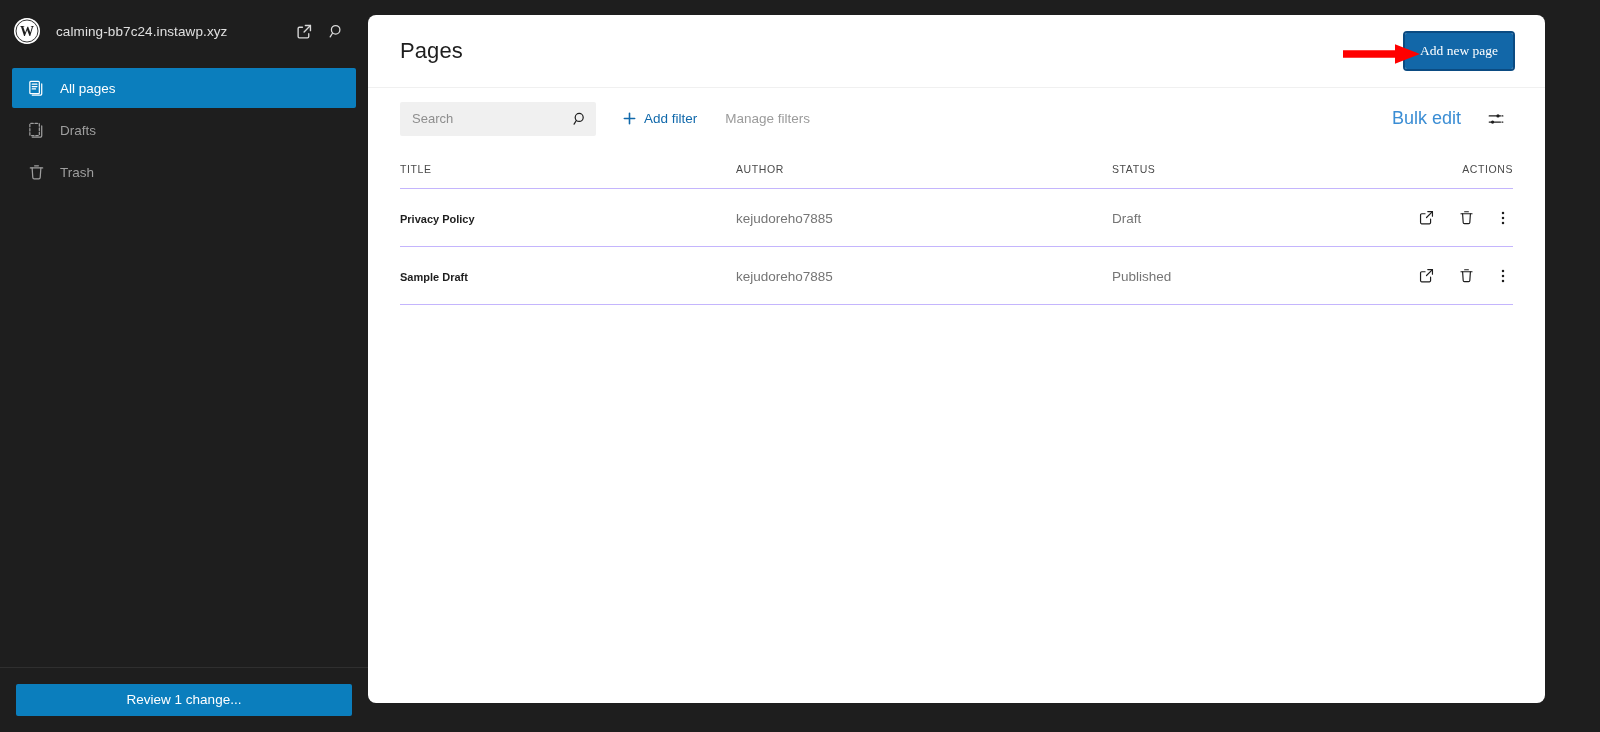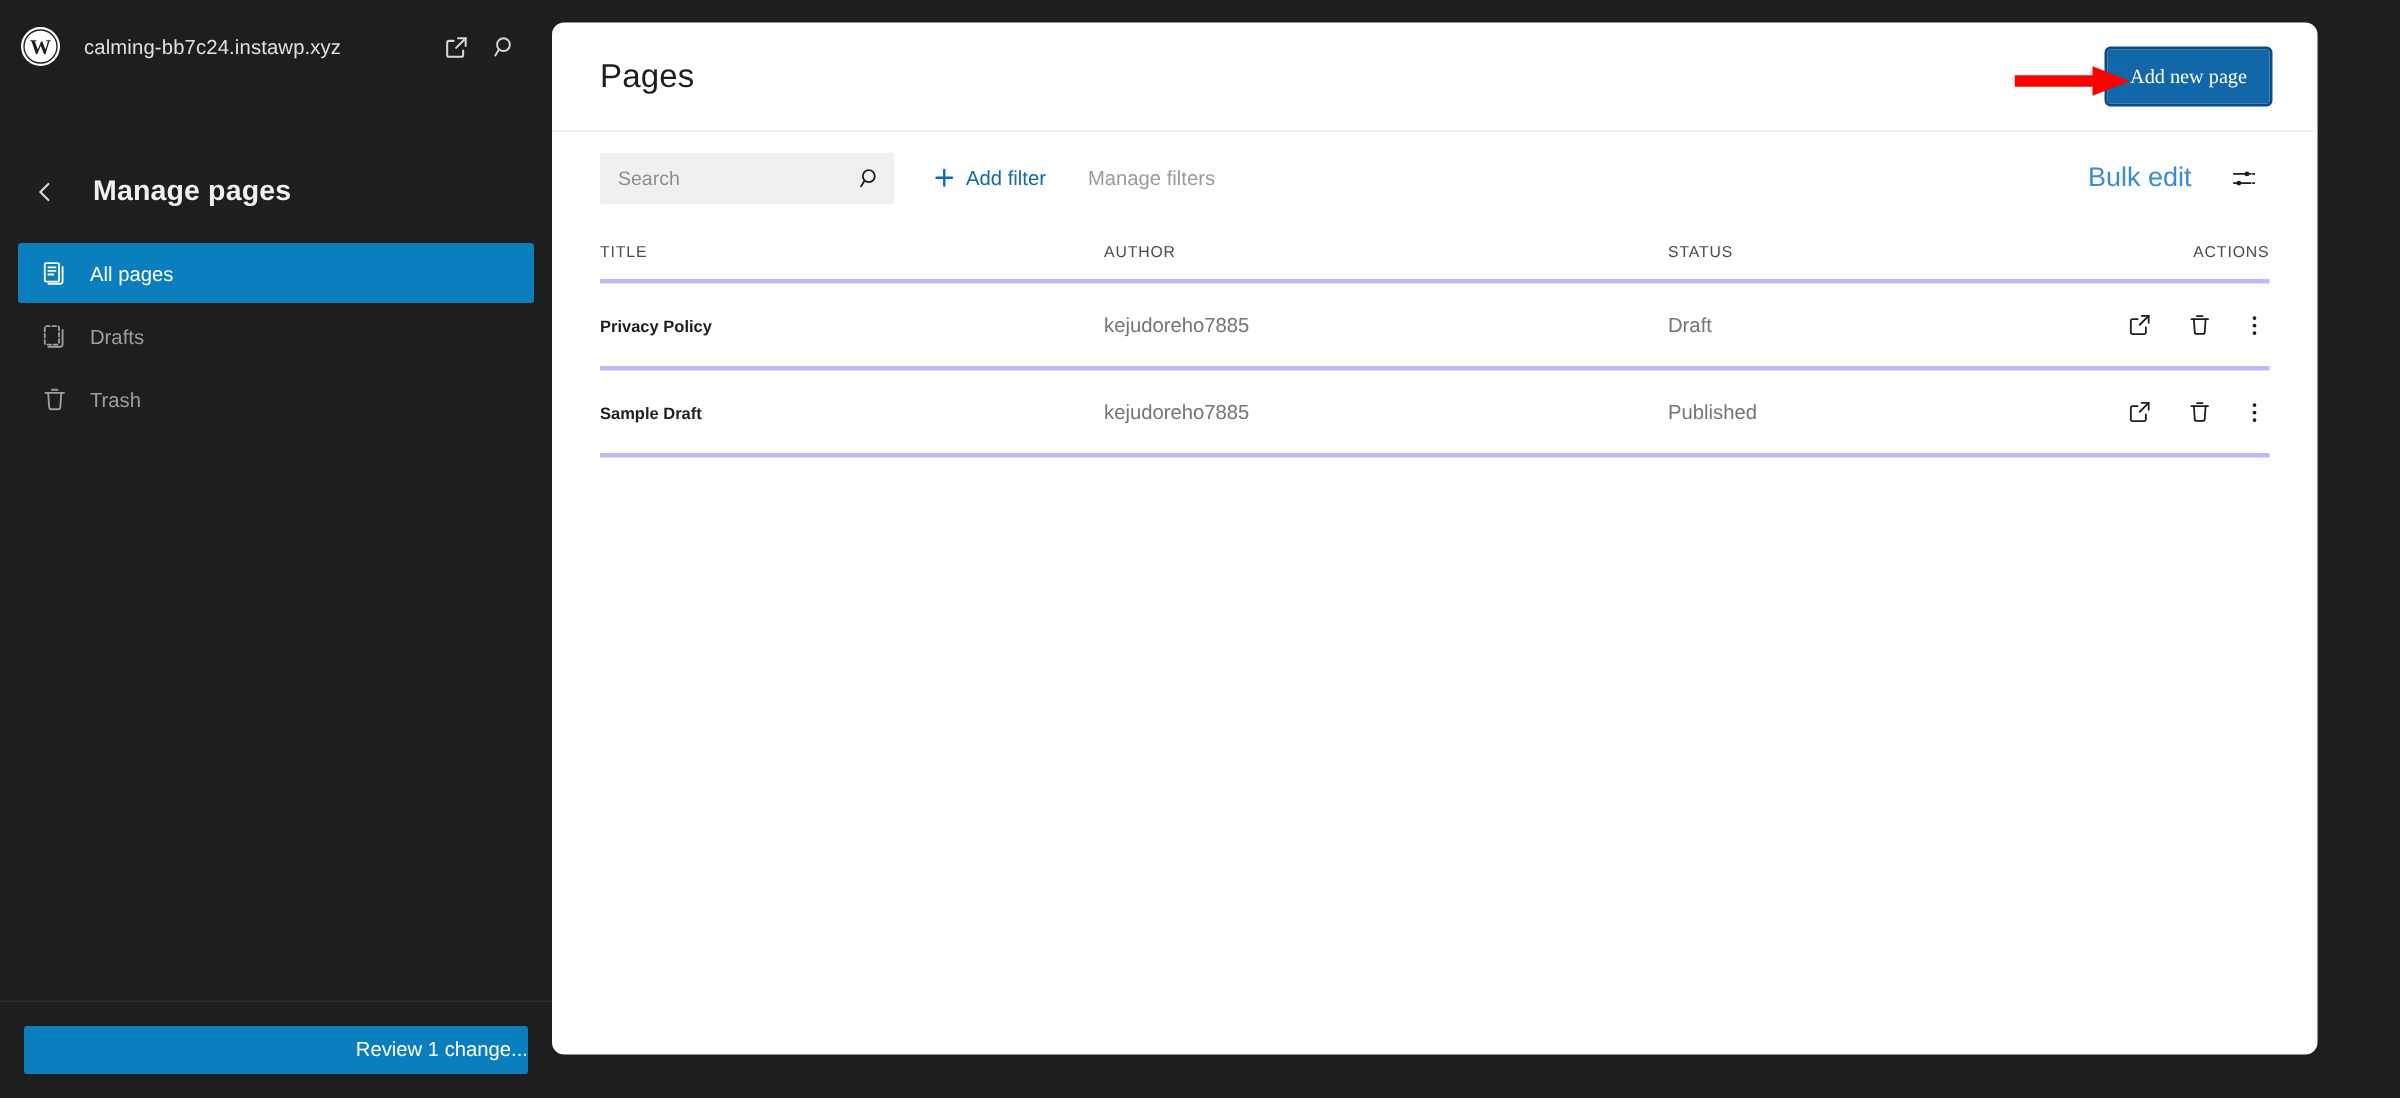--- a/index.html
+++ b/index.html
@@ -125,21 +125,21 @@
 
   .sidebar-footer {
     border-top: 1px solid #2f2f2f;
     padding: 16px;
   }
   .review-btn {
     display: block;
     width: 100%;
     height: 32px;
     line-height: 32px;
-    text-align: right;
+    text-align: center;
     background: #0b7ebd;
     color: #fff;
     font-size: 13.5px;
     border: none;
     border-radius: 2px;
     cursor: pointer;
     font-family: inherit;
   }
 
   
@@ -263,21 +263,21 @@
   }
 
   
   .table {
     width: 100%;
     padding: 0 32px;
   }
   .trow {
     display: flex;
     align-items: center;
-    border-bottom: 3px solid #c4b5fd;
+    border-bottom: 1px solid #c4b5fd;
   }
   .thead {
     height: 40px;
   }
   .thead .cell {
     font-size: 10.5px;
     letter-spacing: .6px;
     color: #4a4a4a;
     text-transform: uppercase;
     font-weight: 400;
@@ -345,28 +345,20 @@
         </svg>
       </span>
       <span class="topicon">
         <svg width="17" height="17" viewBox="0 0 20 20" fill="none" stroke="currentColor" stroke-width="1.5" stroke-linecap="round">
           <circle cx="9" cy="8" r="5"></circle>
             <path d="M5.4 11.8L2.6 16.4"></path>
         </svg>
       </span>
     </div>
 
-    <div class="nav-header">
-      <span class="back-chevron">
-        <svg width="18" height="18" viewBox="0 0 20 20" fill="none" stroke="currentColor" stroke-width="1.6" stroke-linecap="round" stroke-linejoin="round">
-          <path d="M12.5 4L6.5 10l6 6"></path>
-        </svg>
-      </span>
-      <span class="nav-title">Manage pages</span>
-    </div>
 
     <div class="nav-list">
 
       <div class="nav-item active">
         <span class="ni-icon">
           <svg width="19" height="19" viewBox="0 0 20 20" fill="none" stroke="currentColor" stroke-width="1.3" stroke-linecap="round" stroke-linejoin="round">
             <rect x="3" y="2.5" width="10" height="13" rx="1"></rect>
             <path d="M5.5 5.5h5M5.5 8h5M5.5 10.5h3.5"></path>
             <path d="M15.5 5.2v10.3a1.5 1.5 0 0 1-1.5 1.5H5.6"></path>
           </svg>

